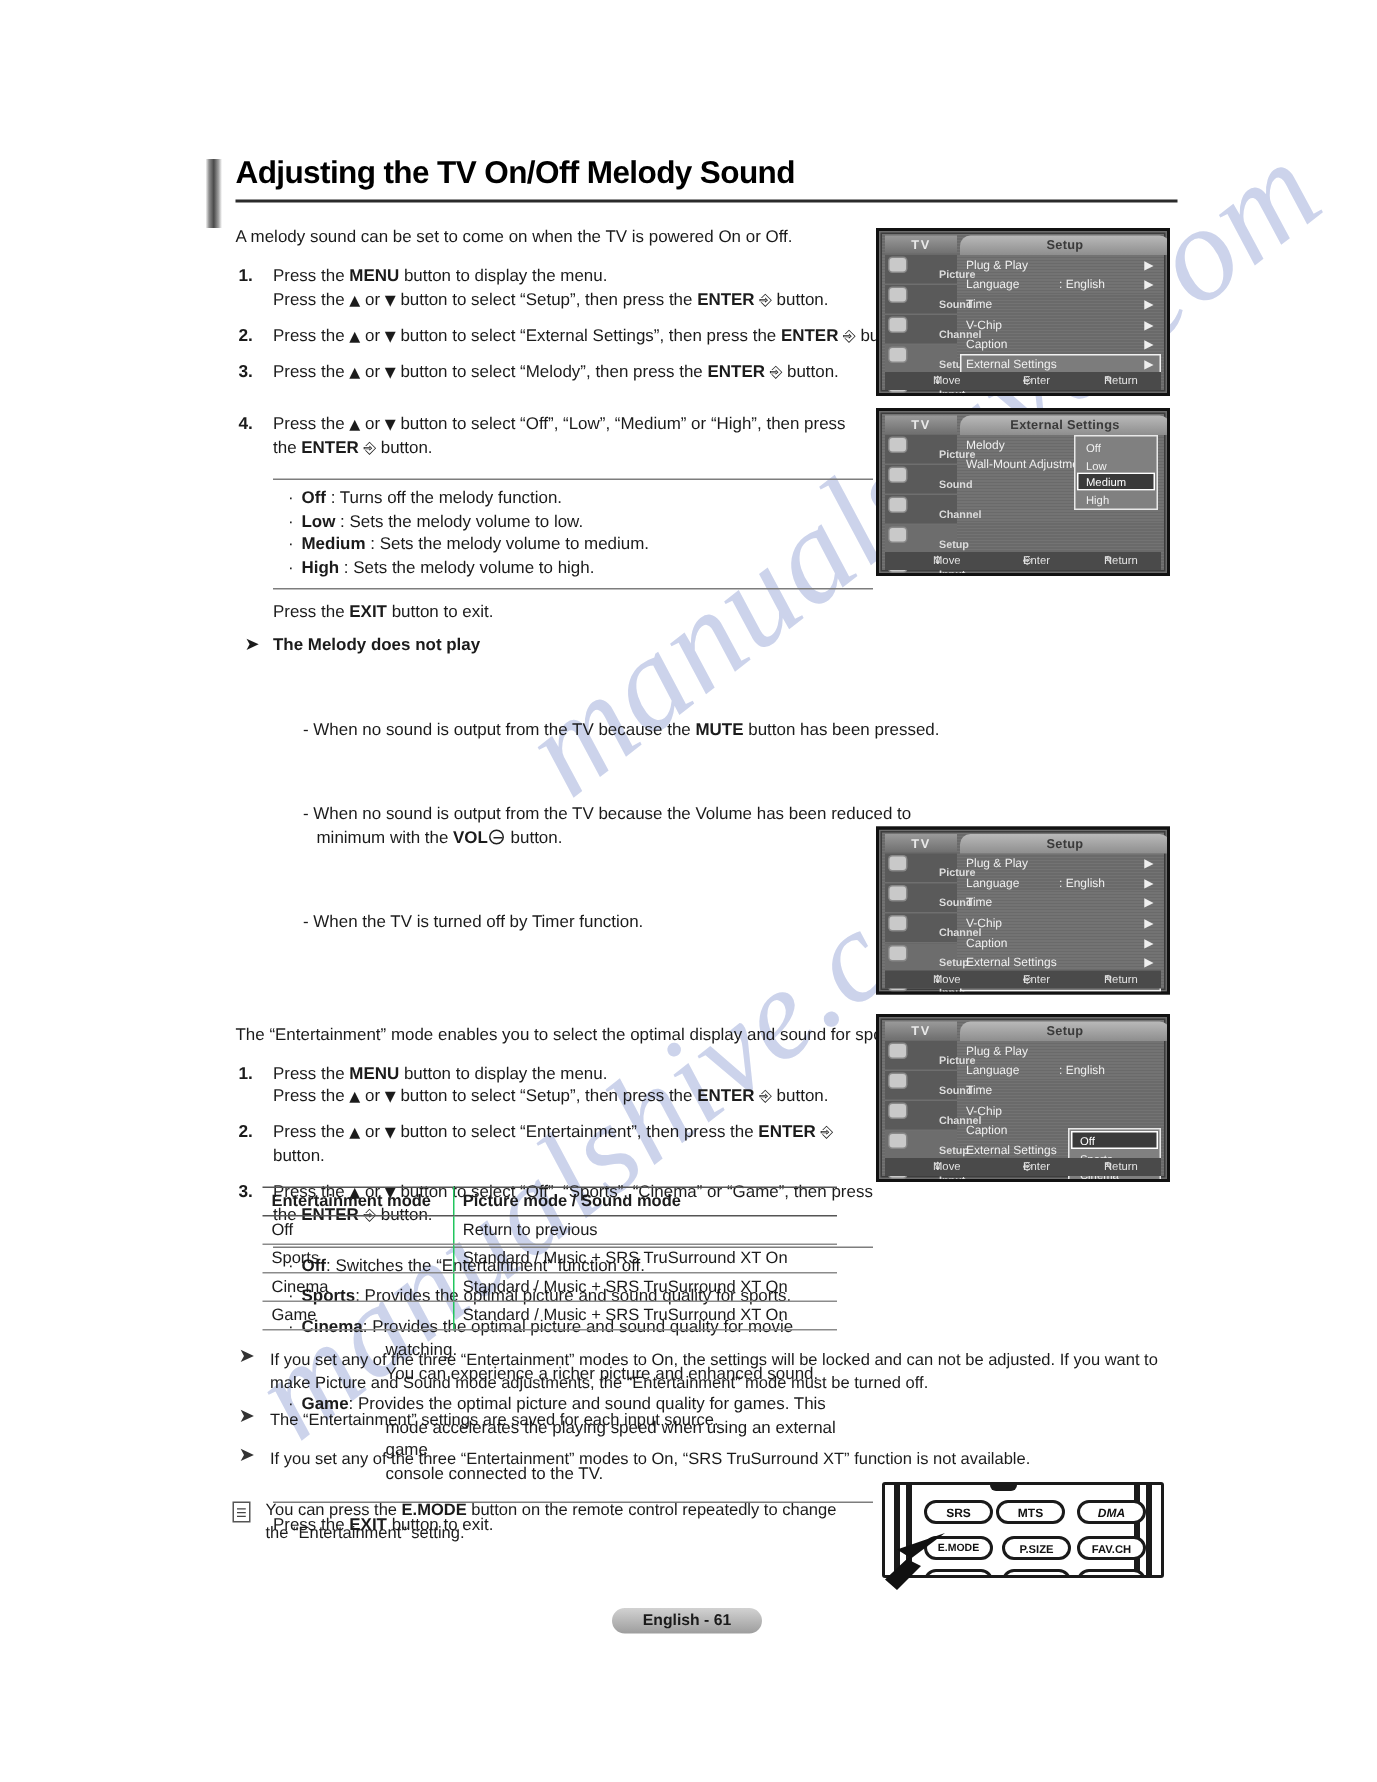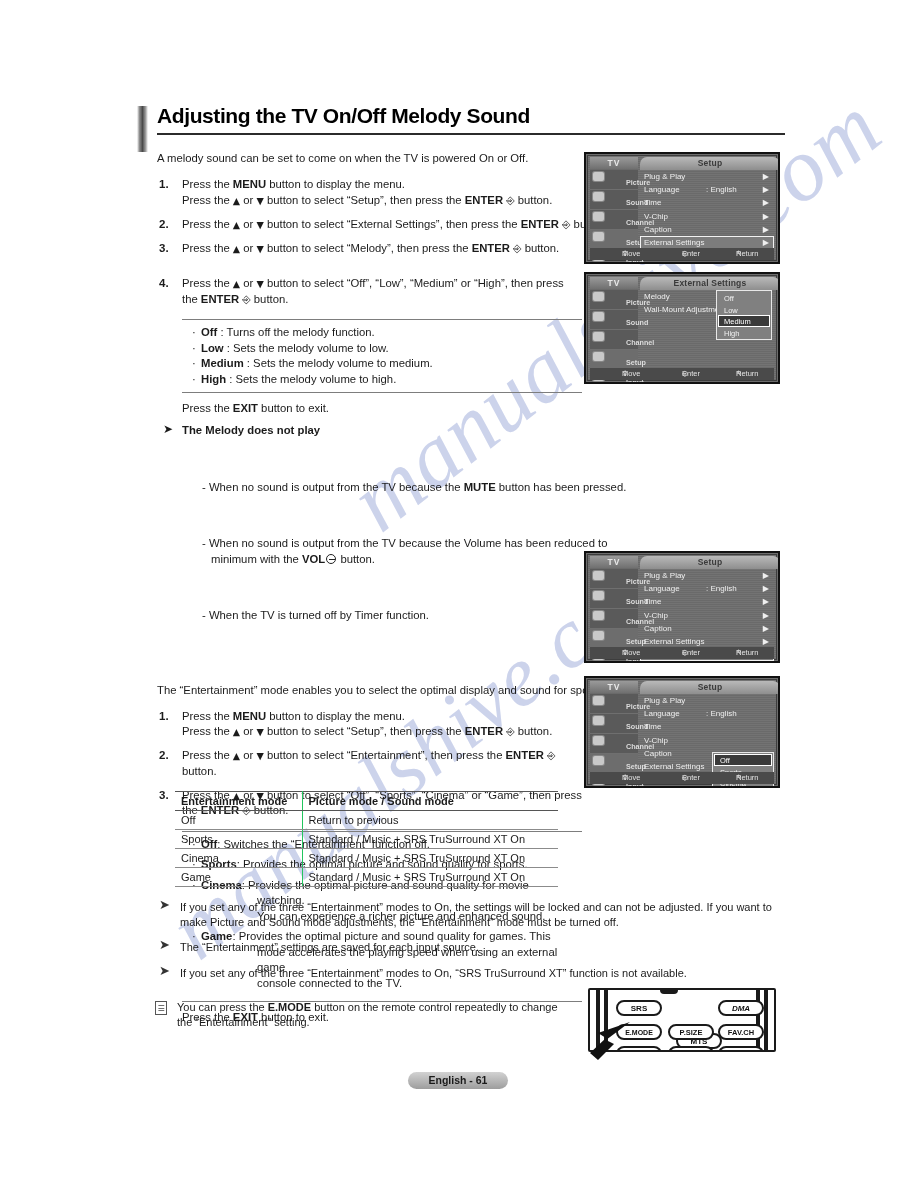--- a/index.html
+++ b/index.html
@@ -560,21 +560,21 @@
 </div>
 
 <div class="remote">
   <div class="rem-notch"></div>
   <div class="rem-edge l1"></div>
   <div class="rem-edge l2"></div>
   <div class="rem-edge r1"></div>
   <div class="rem-edge r2"></div>
 
   <div class="rem-btn" style="left:26px; top:10px;">SRS</div>
-  <div class="rem-btn" style="left:86px; top:10px;margin-top:33px;">MTS</div>
+  <div class="rem-btn" style="left:74px; top:10px;">MTS</div>
   <div class="rem-btn" style="left:128px; top:10px;font-style:italic;">DMA</div>
 
   <div class="rem-btn" style="left:26px; top:34px; font-size:7px;">E.MODE</div>
   <div class="rem-btn" style="left:78px; top:34px; font-size:7.5px;">P.SIZE</div>
   <div class="rem-btn" style="left:128px; top:34px; font-size:7.5px;">FAV.CH</div>
 
   <div class="rem-cut" style="left:26px; top:56px;"></div>
   <div class="rem-cut" style="left:78px; top:56px;"></div>
   <div class="rem-cut" style="left:128px; top:56px;"></div>
 </div>

